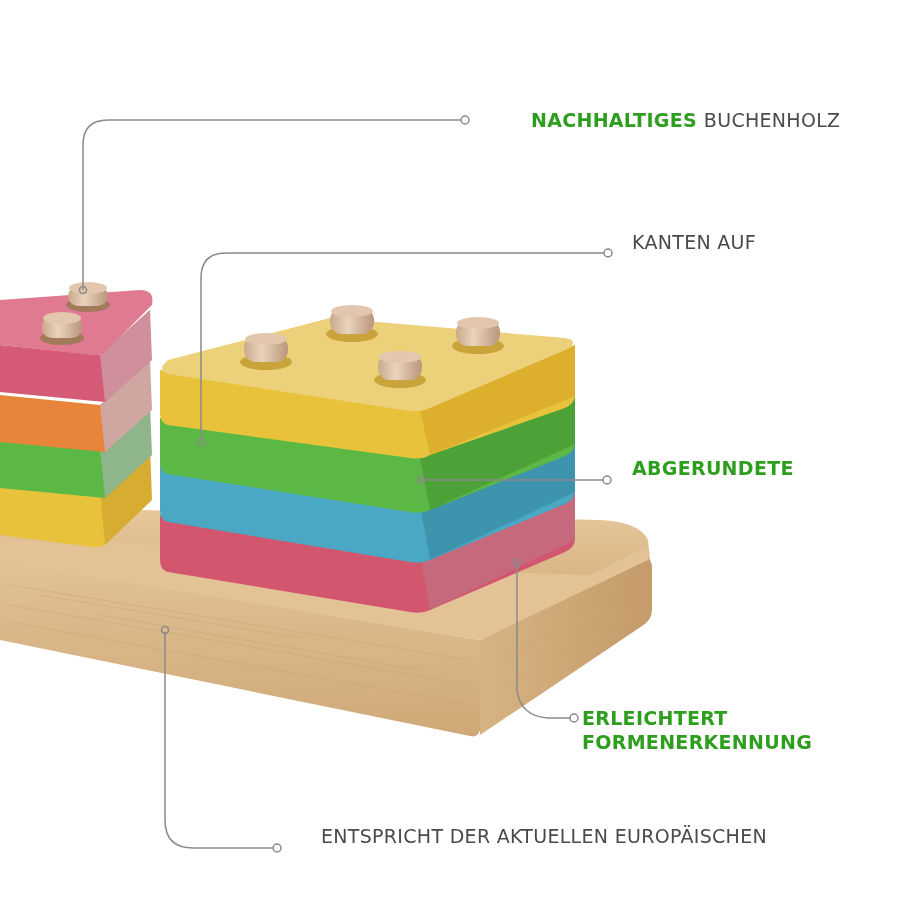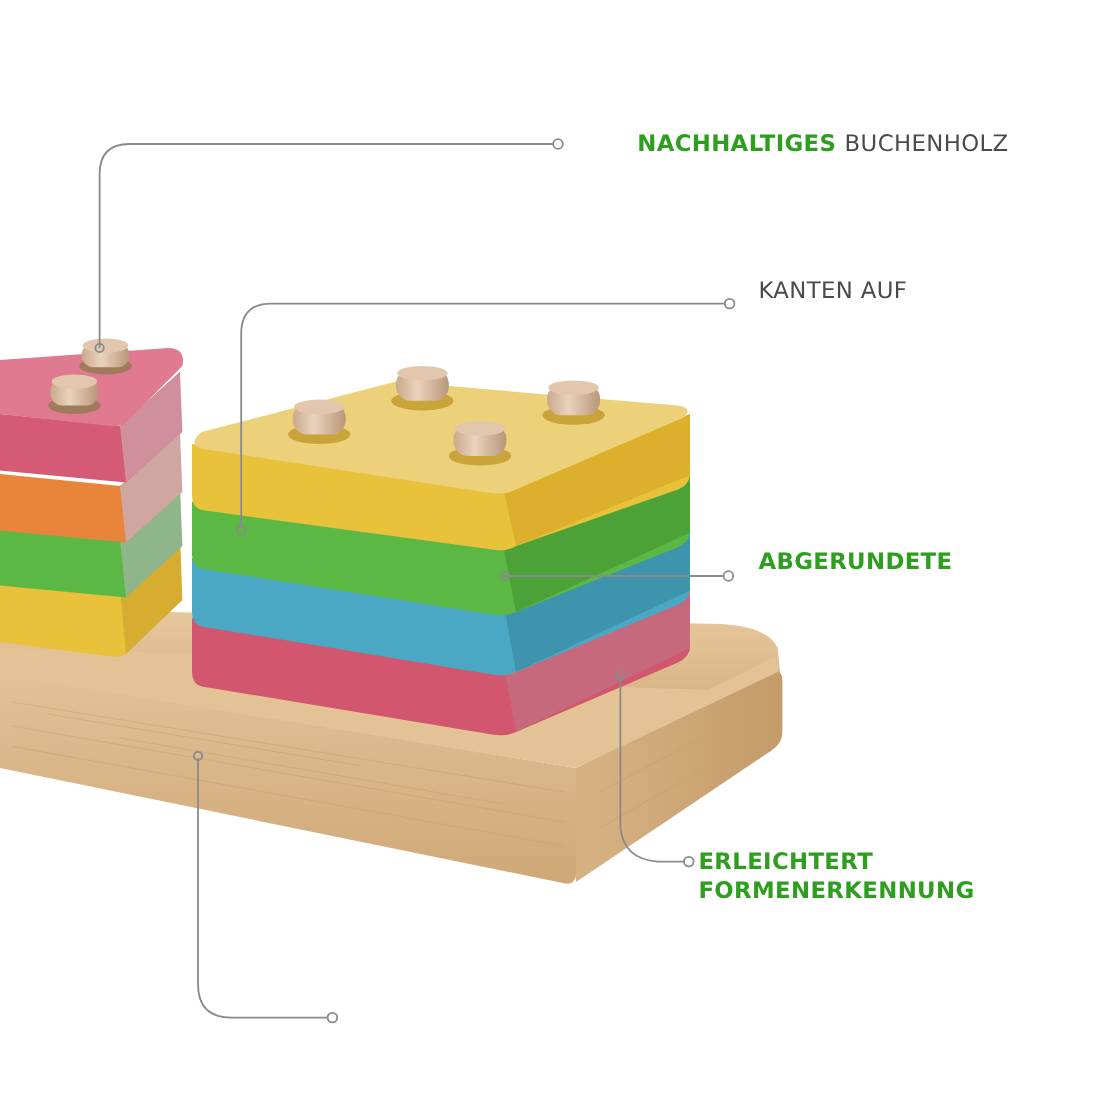--- a/index.html
+++ b/index.html
@@ -159,15 +159,16 @@
   <div class="label" style="left:632px; top:456px;">
     <div class="green">ABGERUNDETE</div>
   </div>
 
   <div class="label" style="left:582px; top:706px;">
     <div class="green">ERLEICHTERT</div>
     <div class="green">FORMENERKENNUNG</div>
   </div>
 
   <div class="label" style="left:321px; top:824px;">
+    <div class="gray">ENTSPRICHT DER AKTUELLEN EUROPÄISCHEN</div>
   </div>
 
 </div>
 
 </body></html>

